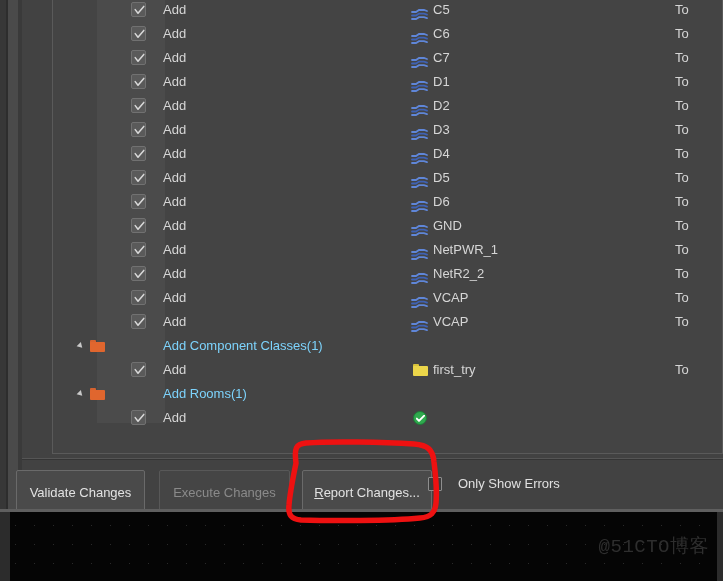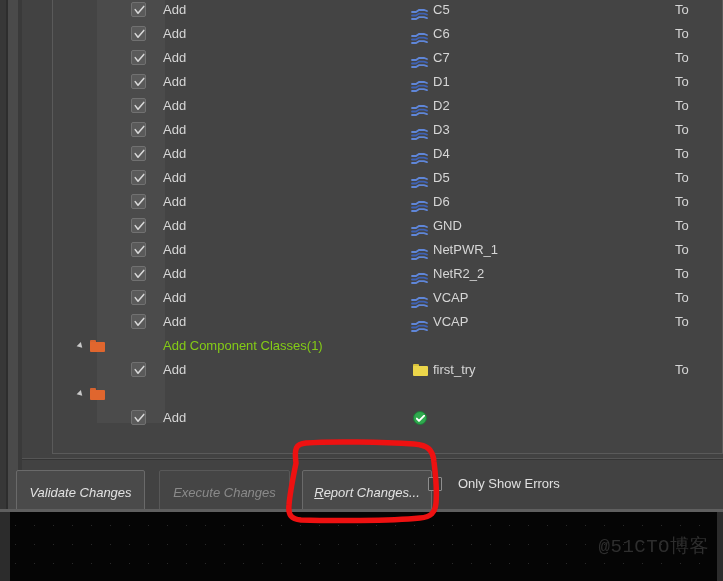--- a/index.html
+++ b/index.html
@@ -56,21 +56,21 @@
   .cell-groupicon{left:36px;width:20px;}
   .cell-check{left:78px;width:20px;}
   .cell-action{left:110px;}
   .cell-objicon{left:358px;width:22px;}
   .cell-object{left:380px;}
   .cell-to{left:622px;}
 
   .txt{
     font-size:13px;color:#d6d6d6;white-space:nowrap;
   }
-  .txt-group{font-size:13px;color:#84cc16;white-space:nowrap;text-align:center;}
+  .txt-group{font-size:13px;color:#7dd3fc;white-space:nowrap;text-align:center;}
 
   
   .group-band{
     position:absolute;left:44px;width:68px;top:0;height:24px;
     background:#4b4b4b;
   }
 
   
   .cbx{
     position:absolute;left:0;top:4px;width:15px;height:15px;
@@ -133,21 +133,20 @@
 
   
   .btnbar{position:absolute;left:0;right:0;top:460px;height:48px;}
   .btn{
     position:absolute;top:10px;height:44px;
     background:#4a4a4a;border:1px solid #6a6a6a;border-radius:2px;
     color:#e2e2e2;font-size:13px;
     display:flex;align-items:center;justify-content:center;
     box-sizing:border-box;cursor:default;
     user-select:none;
-    font-style:italic;
   }
   .btn.disabled{color:#8a8a8a;background:#454545;border-color:#585858;}
   #btn-validate{left:-6px;width:129px;}
   #btn-execute{left:137px;width:131px;}
   #btn-report{left:280px;width:130px;}
   .acc{text-decoration:underline;}
 
   .only-errors{
     position:absolute;left:399px;top:16px;
     display:flex;align-items:center;gap:16px;margin-left:7px;
@@ -505,20 +504,21 @@
               <div class="group-band"></div>
               <div class="cell cell-expander">
                 <span class="tri"></span>
               </div>
               <div class="cell cell-groupicon">
                 <span class="folder-orange">
                   <span class="tab"></span>
                   <span class="bdy"></span>
                 </span>
               </div>
+              <div class="cell cell-action txt-group">Add Rooms(1)</div>
             </div>
             <div class="row" style="top:408px">
               <div class="cell cell-check">
                 <span class="cbx">
                   <svg width="11" height="11" viewBox="0 0 11 11">
                     <path d="M1.2 4.6 L4 8.3 L9.8 1.4" stroke="#d9d9d9" stroke-width="1.5" fill="none" stroke-linecap="round" stroke-linejoin="round"></path>
                   </svg>
                 </span>
               </div>
               <div class="cell cell-action txt">Add</div>

